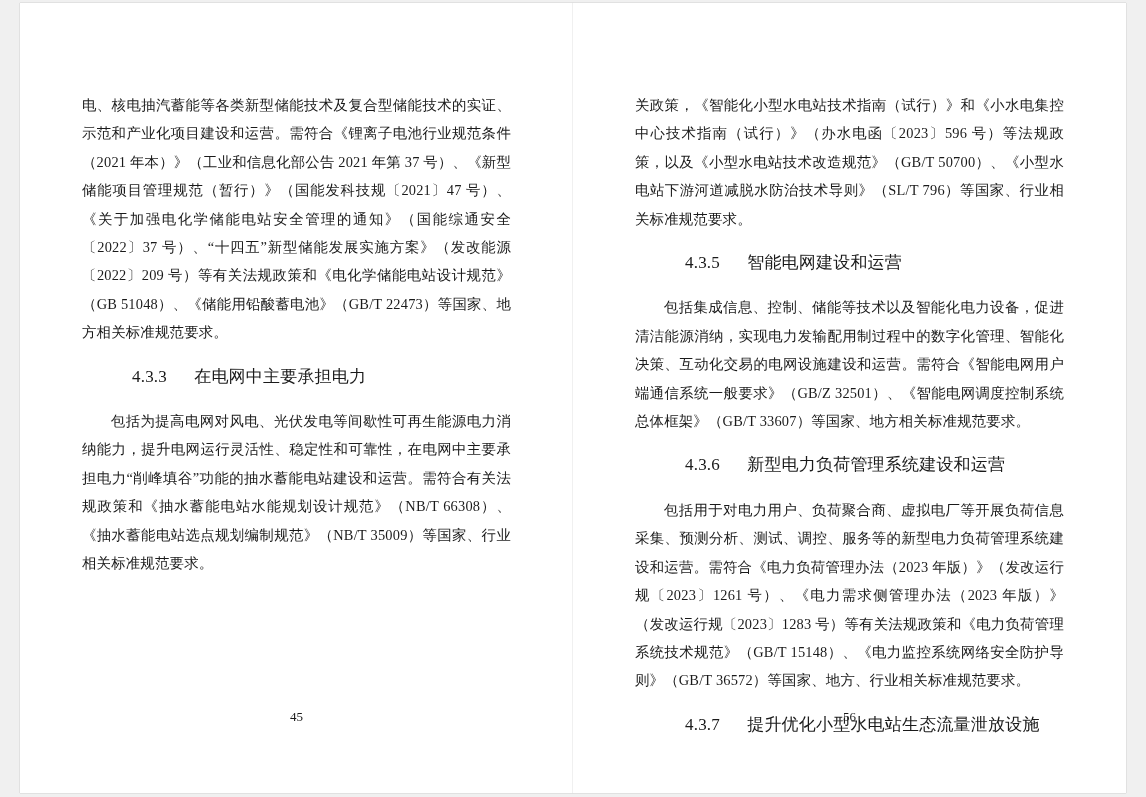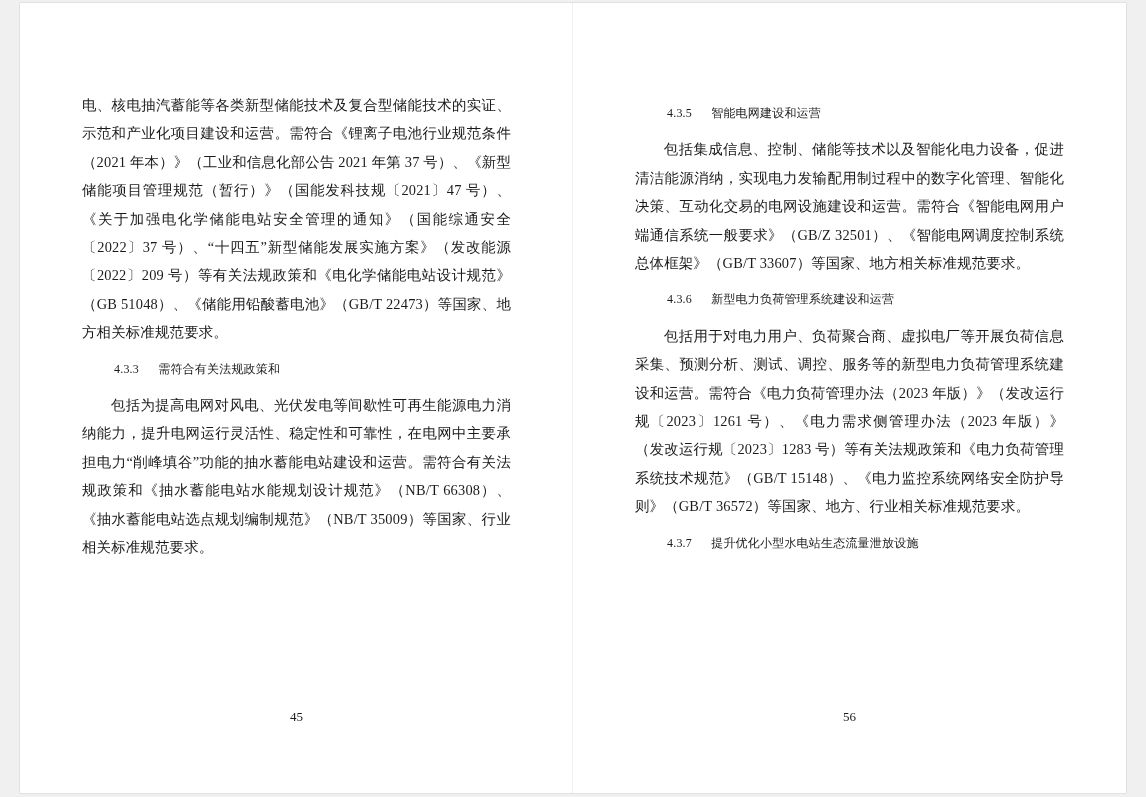--- a/index.html
+++ b/index.html
@@ -41,22 +41,22 @@
     letter-spacing: 0.2px;
   }
   p.para {
     margin: 0;
     text-indent: 2em;
   }
   p.para.cont {
     text-indent: 0;
   }
   h4.heading {
-    margin: 8px;
-    font-size: 12px;
+    margin: 16px;
+    font-size: 17px;
     line-height: 28.4px;
     font-weight: normal;
     text-indent: 2em;
   }
   h4.heading .num {
     margin-right: 1.6em;
   }
   .page-number {
     position: absolute;
     left: 0;
@@ -69,28 +69,29 @@
   }
 </style>
 </head>
 <body>
 
 <div class="viewer">
 
   <div class="page">
     <div class="page-body">
       <p class="para cont">电、核电抽汽蓄能等各类新型储能技术及复合型储能技术的实证、示范和产业化项目建设和运营。需符合《锂离子电池行业规范条件（2021 年本）》（工业和信息化部公告 2021 年第 37 号）、《新型储能项目管理规范（暂行）》（国能发科技规〔2021〕47 号）、《关于加强电化学储能电站安全管理的通知》（国能综通安全〔2022〕37 号）、“十四五”新型储能发展实施方案》（发改能源〔2022〕209 号）等有关法规政策和《电化学储能电站设计规范》（GB 51048）、《储能用铅酸蓄电池》（GB/T 22473）等国家、地方相关标准规范要求。</p>
-      <h4 class="heading"><span class="num">4.3.3</span><span>需符合有关法规政策和</span></h4>
+      <h4 class="heading"><span class="num">4.3.3</span><span>在电网中主要承担电力</span></h4>
       <p class="para">包括为提高电网对风电、光伏发电等间歇性可再生能源电力消纳能力，提升电网运行灵活性、稳定性和可靠性，在电网中主要承担电力“削峰填谷”功能的抽水蓄能电站建设和运营。需符合有关法规政策和《抽水蓄能电站水能规划设计规范》（NB/T 66308）、《抽水蓄能电站选点规划编制规范》（NB/T 35009）等国家、行业相关标准规范要求。</p>
     </div>
     <div class="page-number">45</div>
   </div>
 
   <div class="page">
     <div class="page-body">
+      <p class="para cont">关政策，《智能化小型水电站技术指南（试行）》和《小水电集控中心技术指南（试行）》（办水电函〔2023〕596 号）等法规政策，以及《小型水电站技术改造规范》（GB/T 50700）、《小型水电站下游河道减脱水防治技术导则》（SL/T 796）等国家、行业相关标准规范要求。</p>
       <h4 class="heading"><span class="num">4.3.5</span><span>智能电网建设和运营</span></h4>
       <p class="para">包括集成信息、控制、储能等技术以及智能化电力设备，促进清洁能源消纳，实现电力发输配用制过程中的数字化管理、智能化决策、互动化交易的电网设施建设和运营。需符合《智能电网用户端通信系统一般要求》（GB/Z 32501）、《智能电网调度控制系统总体框架》（GB/T 33607）等国家、地方相关标准规范要求。</p>
       <h4 class="heading"><span class="num">4.3.6</span><span>新型电力负荷管理系统建设和运营</span></h4>
       <p class="para">包括用于对电力用户、负荷聚合商、虚拟电厂等开展负荷信息采集、预测分析、测试、调控、服务等的新型电力负荷管理系统建设和运营。需符合《电力负荷管理办法（2023 年版）》（发改运行规〔2023〕1261 号）、《电力需求侧管理办法（2023 年版）》（发改运行规〔2023〕1283 号）等有关法规政策和《电力负荷管理系统技术规范》（GB/T 15148）、《电力监控系统网络安全防护导则》（GB/T 36572）等国家、地方、行业相关标准规范要求。</p>
       <h4 class="heading"><span class="num">4.3.7</span><span>提升优化小型水电站生态流量泄放设施</span></h4>
     </div>
     <div class="page-number">56</div>
   </div>
 
 </div>

